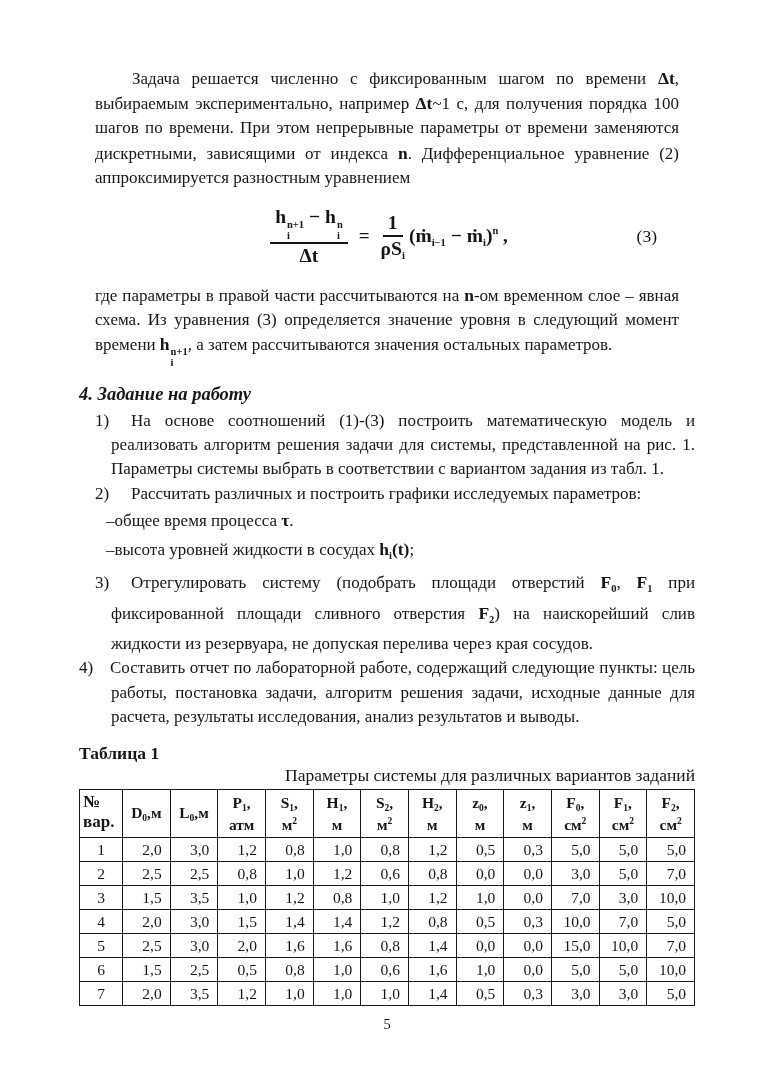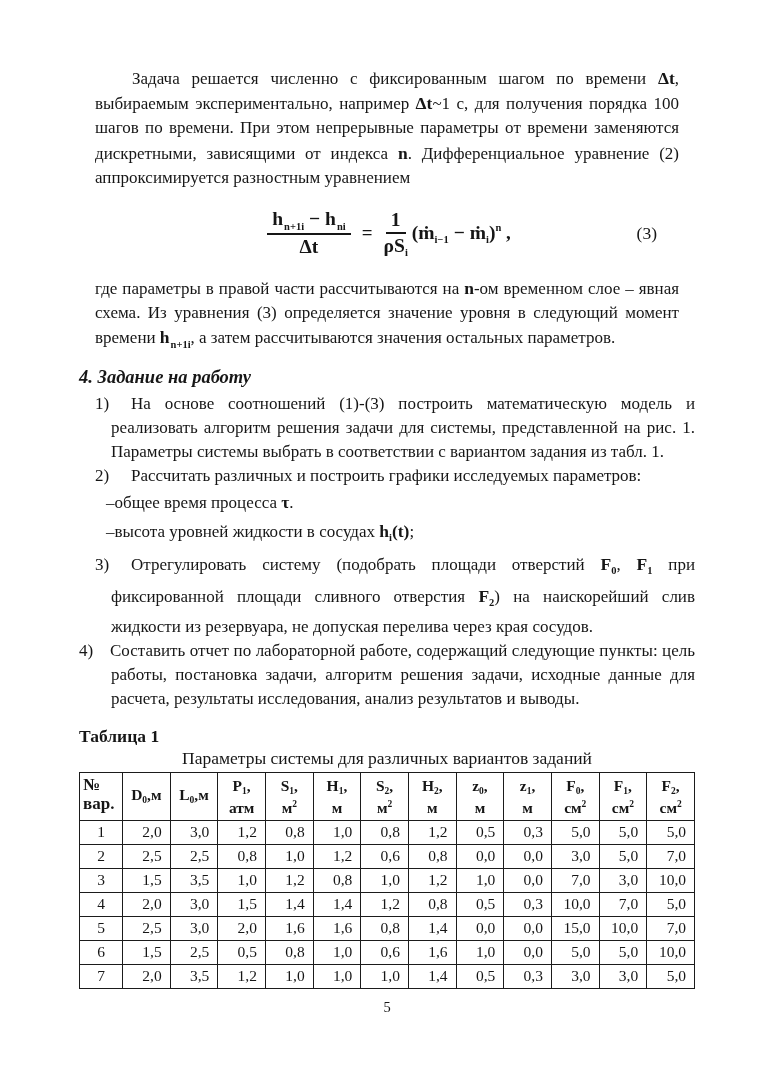--- a/index.html
+++ b/index.html
@@ -9,42 +9,42 @@
     position:relative; overflow:hidden;
   }
   .content { position:absolute; left:79px; top:50px; width:616px; }
 
   p.body { font-size:17px; line-height:24.2px; text-align:justify; margin:16px; }
   .indent { text-indent:37px; }
 
   .mth { font-weight:bold; font-size:103%; }
   .mth sub { font-size:10.5px; font-weight:bold; vertical-align:-4px; }
   .mth sup { font-size:10.5px; font-weight:bold; }
-  .ss { display:inline-flex; align-items:flex-start;
+  .ss { display:inline-flex; flex-direction:column; align-items:flex-start;
         vertical-align:-0.45em; font-size:10.5px; line-height:1.05; margin-left:1px; font-weight:bold; }
 
   .equation { position:relative; display:flex; justify-content:center; align-items:center;
               margin:4px 0 4px; font-size:19px; font-weight:bold; min-height:54px; }
   .frac { display:inline-flex; flex-direction:column; align-items:center; margin:0 4px; }
   .fline { border-bottom:2px solid #161616; padding:0 5px 1px; white-space:nowrap; }
   .fden { padding-top:1px; }
   .eqsign { margin:0 7px; }
   .rhsx { white-space:nowrap; }
   .eqnum { position:absolute; right:38px; top:50%; transform:translateY(-50%);
            font-weight:normal; font-size:17.5px; }
 
   .section-heading { font-size:18.5px; font-weight:bold; font-style:italic; margin:5px 0 4px; }
 
   .task { font-size:17px; line-height:24.2px; text-align:justify; padding-left:32px; margin:0; }
   .task .tnum { display:inline-block; width:36px; margin-left:-16px; }
   .task.task4 .tnum { width:31px; margin-left:-32px; }
   .subitem { font-size:17px; line-height:29px; margin-left:27px; text-align:left; }
 
   .table-label { font-size:17.5px; font-weight:bold; margin:14px 0 0; }
-  .table-caption { font-size:17.5px; text-align:center; margin:1px 0 3px; }
+  .table-caption { font-size:17.5px; text-align:right; margin:1px 0 3px; }
 
   table.variants { width:100%; border-collapse:collapse; table-layout:fixed; }
   .variants th, .variants td { border:1.6px solid #1b1b1b; }
   .variants th { font-size:15.5px; font-weight:bold; padding:3px 0; line-height:1.25;
                  text-align:center; vertical-align:middle; }
   .variants th sub { font-size:9.5px; vertical-align:-3px; }
   .variants th sup { font-size:9.5px; }
   .variants th.corner { width:36px; font-size:17px; overflow-wrap:anywhere;
                         line-height:1.15; padding:2px 3px; text-align:left; vertical-align:top; }
   .variants td { font-size:15.5px; text-align:right; padding:1px 8px 1px 0; height:21px; }

